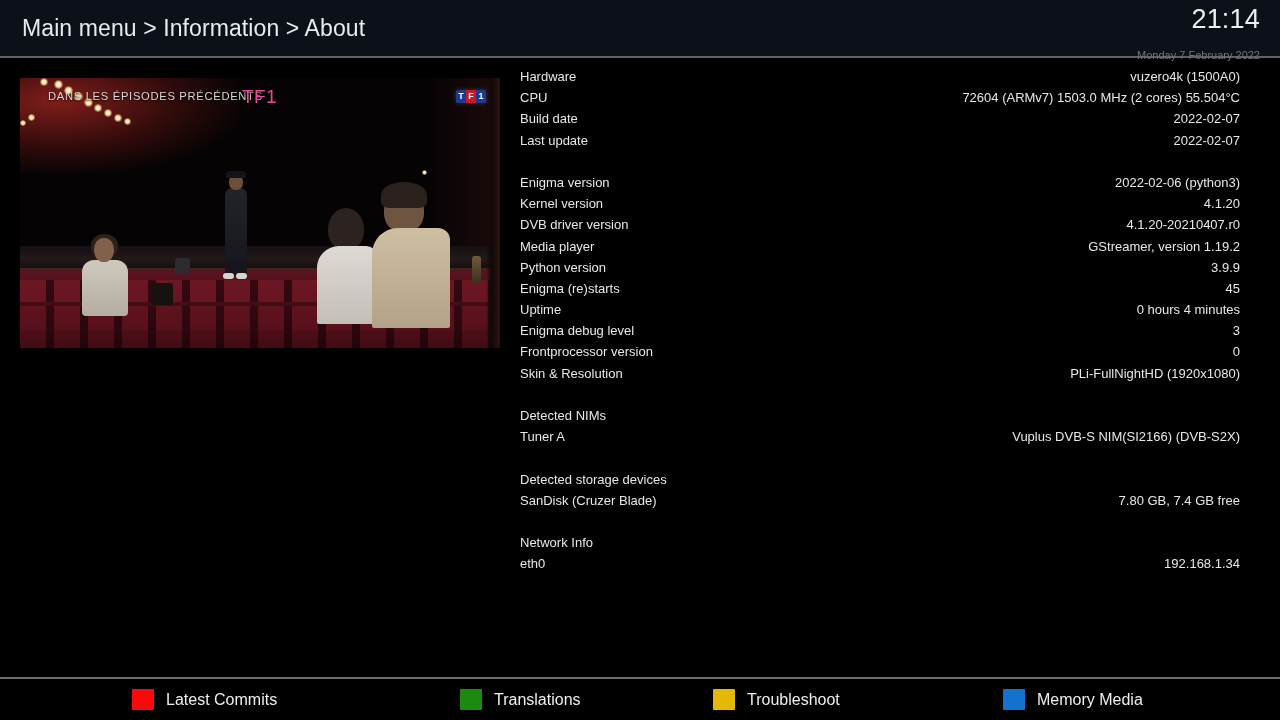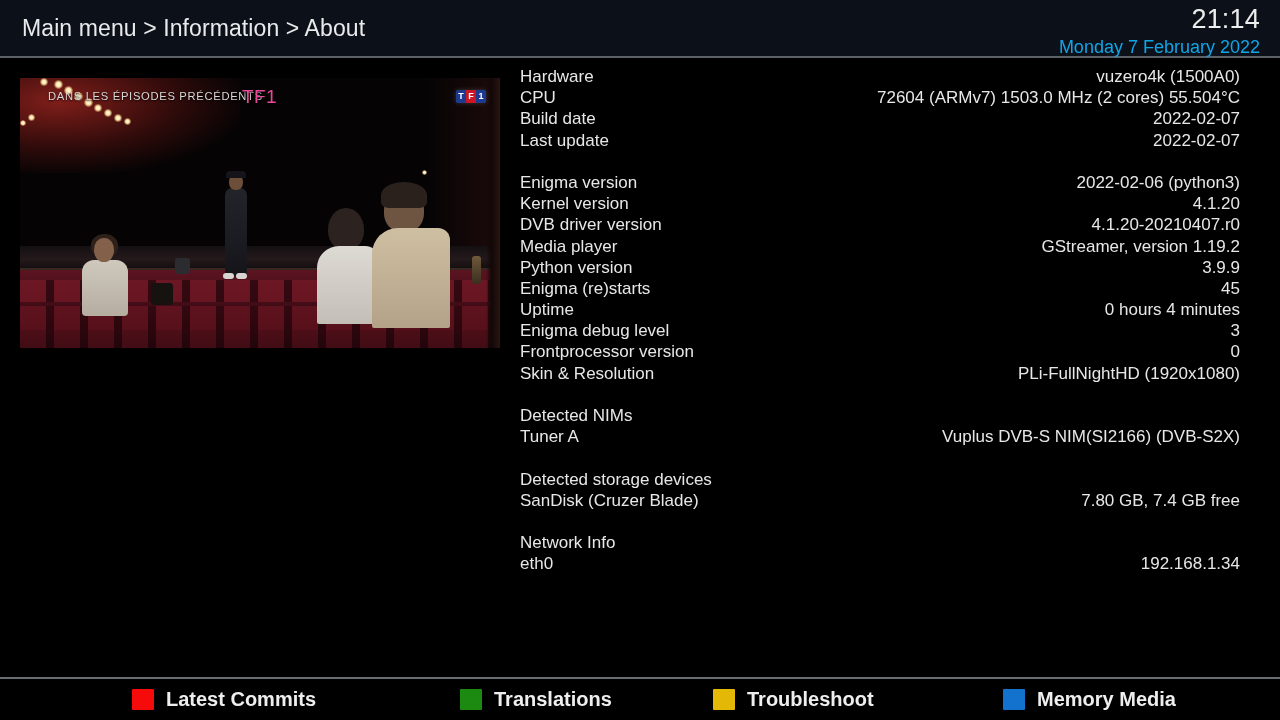--- a/index.html
+++ b/index.html
@@ -22,22 +22,22 @@
   #breadcrumb {
     position:absolute; left:22px; top:15px;
     font-size:23px; font-weight:400; color:#e9eaec; letter-spacing:0.1px;
     white-space:nowrap;
   }
   #clock-time {
     position:absolute; right:20px; top:6px;
     font-size:27px; color:#eceded; line-height:1; letter-spacing:0.2px;
   }
   #clock-date {
-    position:absolute; right:20px; top:38px;
-    font-size:18px; color:#0ea5e9; line-height:1; white-space:nowrap;
+    position:absolute; right:20px; top:50px;
+    font-size:11px; color:#737373; line-height:1; white-space:nowrap;
   }
 
   
   #video {
     position:absolute; left:20px; top:78px; width:480px; height:270px;
     background:#000; overflow:hidden;
   }
   .vid-layer { position:absolute; inset:0; }
   
   .stage-bg { background:#050304; }
@@ -151,38 +151,38 @@
     position:absolute; right:0; top:0; width:14px; height:270px;
     background:linear-gradient(to left, #2a1410, #120807 60%, rgba(0,0,0,0));
   }
 
   
   #info {
     position:absolute; left:520px; top:66px; width:720px;
   }
   .info-row {
     position:relative; height:21.2px; line-height:21.2px;
-    font-size:17px; color:#e7e7e7; white-space:nowrap;
+    font-size:13px; color:#e7e7e7; white-space:nowrap;
   }
   .info-row .lbl { position:absolute; left:0; top:0; }
   .info-row .val { position:absolute; right:0; top:0; text-align:right; }
   .info-gap { height:21.2px; }
 
   
   #bottom-sep {
     position:absolute; left:0; top:677px; width:1280px; height:2px; background:#6a6e73;
   }
   #buttonbar {
     position:absolute; left:0; top:679px; width:1280px; height:41px; background:#000;
   }
   .btn {
     position:absolute; top:0; height:41px; display:flex; align-items:center;
   }
   .btn .sq { width:22px; height:21px; border-radius:1px; flex:0 0 auto; }
-  .btn .txt { margin-left:12px; font-size:20px; color:#eeeeee; white-space:nowrap;font-weight:bold; }
+  .btn .txt { margin-left:12px; font-size:16px; color:#eeeeee; white-space:nowrap; }
   #btn0 { left:132px; }
   #btn1 { left:422px;margin-left:38px; }
   #btn2 { left:713px; }
   #btn3 { left:1003px; }
 </style>
 </head>
 <body>
 
 <div id="screen">
 

